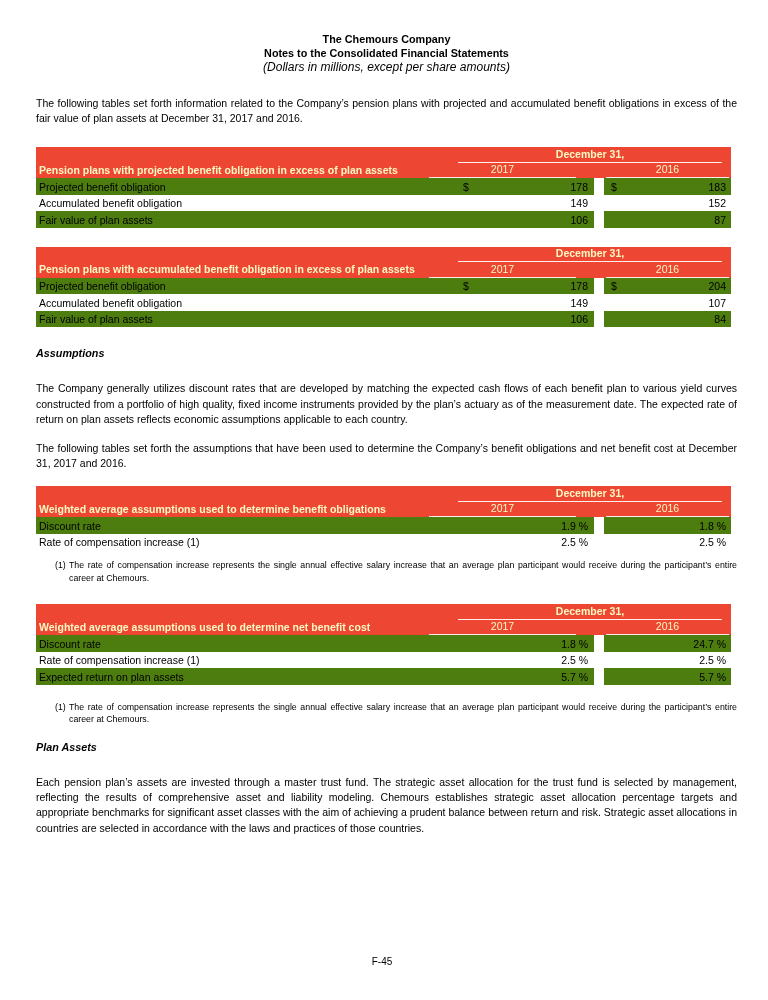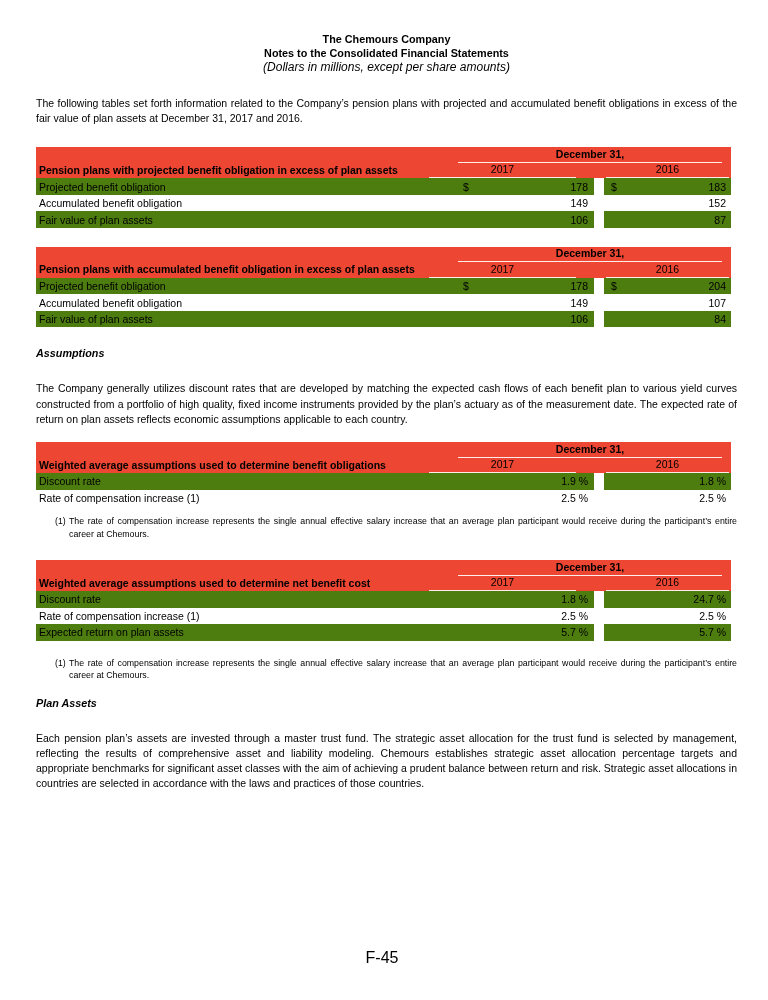--- a/index.html
+++ b/index.html
@@ -20,21 +20,21 @@
   .doc-header .subtitle { font-style:italic; font-size:12px; }
 
   p.body-text {
     font-size:10.5px; line-height:15.2px;
     text-align:justify;
   }
   .intro { margin-bottom:21px; }
 
   
   .fin-table { width:695px; margin-left:0; }
-  .tbl-header { background:#ED4632; color:#000000; }
+  .tbl-header { background:#ED4632; color:#fef9c3; }
   .hrow { display:grid; grid-template-columns:1fr 151px 10px 127px; align-items:end; }
   .hrow1 { height:15.5px; }
   .hrow2 { height:15.5px;gap:8px; }
   .dec31-span {
     grid-column:2 / 5;
     text-align:center; font-weight:bold; font-size:10.5px;
     border-bottom:1px solid rgba(255,255,255,0.9);
     margin:0 9px 0 15px; padding-bottom:1px; line-height:13px;
   }
   .tbl-title {
@@ -65,21 +65,21 @@
 
   .footnote {
     display:flex; font-size:8.8px; line-height:12.5px;
     margin-left:19px; margin-right:0;
   }
   .footnote .fn-marker { width:14px; flex:0 0 14px; }
   .footnote .fn-text { text-align:justify; }
 
   .page-footer {
     position:absolute; left:0; right:4px; bottom:33px;
-    text-align:center; font-size:16px;
+    text-align:center; font-size:10px;
   } .mt19 { margin-top:19px; } .mt15 { margin-top:15px; }
   .mt22 { margin-top:22px; } .mt14 { margin-top:14px; } .mt9 { margin-top:9px; }
   .mt20 { margin-top:20px; } .mt16 { margin-top:16px; }
 </style>
 </head>
 <body>
 
 <div class="page">
 
   <div class="doc-header">
@@ -185,20 +185,21 @@
           <span class="cur"></span>
           <span class="val">84</span>
         </div>
       </div>
     </div>
 
   <div class="section-heading mt20">Assumptions</div>
 
   <p class="body-text mt22">The Company generally utilizes discount rates that are developed by matching the expected cash flows of each benefit plan to various yield curves constructed from a portfolio of high quality, fixed income instruments provided by the plan’s actuary as of the measurement date. The expected rate of return on plan assets reflects economic assumptions applicable to each country.</p>
 
+  <p class="body-text mt14">The following tables set forth the assumptions that have been used to determine the Company’s benefit obligations and net benefit cost at December 31, 2017 and 2016.</p>
 
   <div class="fin-table mt15">
       <div class="tbl-header">
         <div class="hrow hrow1">
           <div class="dec31-span">December 31,</div>
         </div>
         <div class="hrow hrow2">
           <div class="tbl-title">Weighted average assumptions used to determine benefit obligations</div>
           <div class="year-cell y1">2017</div>
           <div class="year-cell y2">2016</div>

